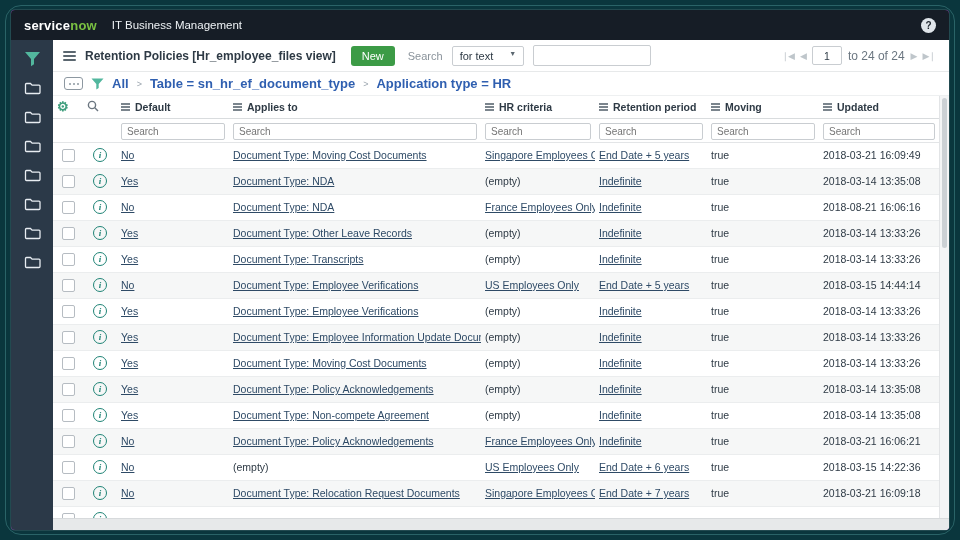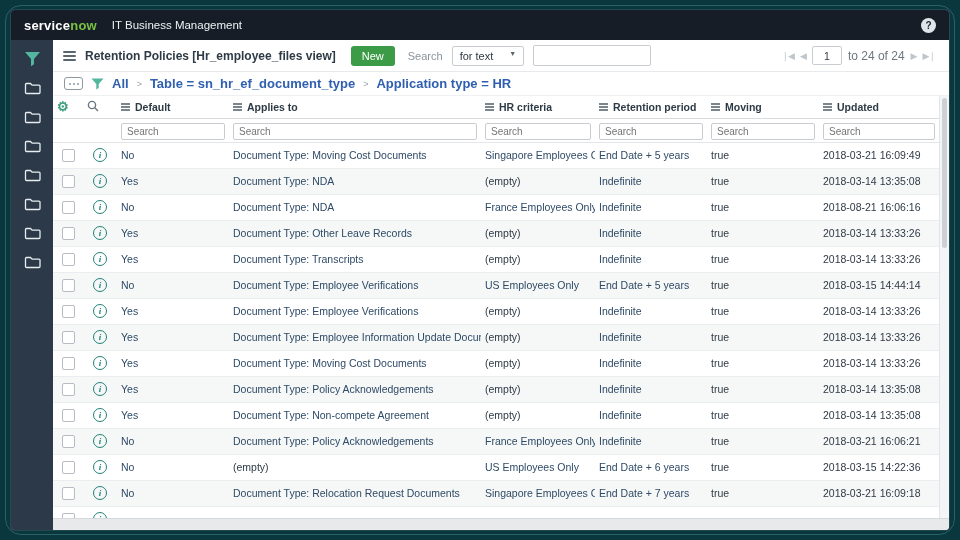--- a/index.html
+++ b/index.html
@@ -51,21 +51,21 @@
            font-weight:bold;padding:0 4px;white-space:nowrap;overflow:hidden}
   .col-head{display:flex;align-items:center;gap:5px}
   .mini-menu{display:inline-flex;flex-direction:column;gap:1.5px;width:9px;cursor:pointer}
   .mini-menu b{height:1.5px;background:#7b858d}
   .filters td{height:24px;border-bottom:1px solid #e3e5e7;padding:0 4px}
   .filter-input{width:100%;height:17px;border:1px solid #c9cdd1;border-radius:2px;font-size:10px;padding:0 5px;
                 color:#2e3a45;font-family:"Liberation Sans",sans-serif}
   tbody td{height:26px;border-bottom:1px solid #ebedee;font-size:10.5px;padding:0 4px;white-space:nowrap;
            overflow:hidden;color:#2e3a45}
   tbody tr:nth-child(even){background:#f6f7f7}
-  .cell-link{color:#2e4a66;cursor:pointer}
+  .cell-link{color:#2e4a66;text-decoration:underline;cursor:pointer}
   .plain{color:#2e3a45}
   .c-check,.c-info{text-align:center}
   .row-check{appearance:none;-webkit-appearance:none;width:13px;height:13px;border:1px solid #b6bcc2;border-radius:2px;
              background:#fff;vertical-align:middle;cursor:pointer}
   .info-icon{display:inline-flex;width:14px;height:14px;border-radius:50%;border:1px solid #1f8476;color:#1f8476;
              font-size:9px;align-items:center;justify-content:center;font-weight:bold;font-style:italic;
              font-family:"Liberation Serif",serif;cursor:pointer}
   .gear{color:#3f9e7d;font-size:13px;cursor:pointer;line-height:1}
   .vscroll{position:absolute;top:0;right:0;bottom:0;width:10px;background:#f4f5f6;border-left:1px solid #e2e4e6}
   .vthumb{position:absolute;top:2px;left:2px;right:2px;height:150px;background:#ccd1d5;border-radius:3px;cursor:pointer}

